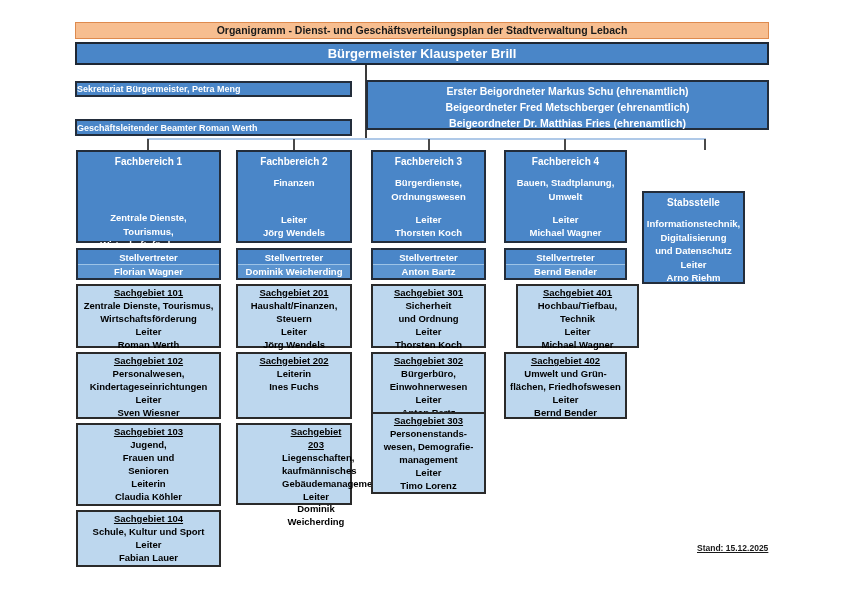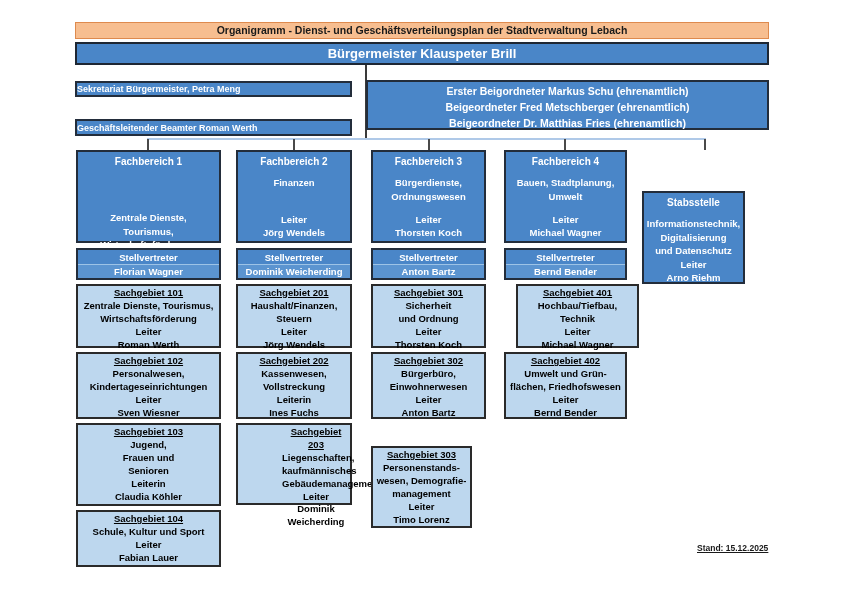--- a/index.html
+++ b/index.html
@@ -134,22 +134,20 @@
 </div>
 <div class="abs unit-box" style="left:236px;top:284px;width:116px;height:64px;">
   <div class="unit-id">Sachgebiet 201</div>
   <div class="pre">Haushalt/Finanzen,
 Steuern</div>
   <div>Leiter</div>
   <div>Jörg Wendels</div>
 </div>
 <div class="abs unit-box" style="left:236px;top:352px;width:116px;height:67px;">
   <div class="unit-id">Sachgebiet 202</div>
-  <div class="pre">Kassenwesen,
-Vollstreckung</div>
   <div>Leiterin</div>
   <div>Ines Fuchs</div>
 </div>
 <div class="abs unit-box" style="left:236px;top:423px;width:116px;height:82px;padding-left:44px;">
   <div class="unit-id">Sachgebiet 203</div>
   <div class="pre">Liegenschaften,
 kaufmännisches
 Gebäudemanagement</div>
   <div>Leiter</div>
   <div>Dominik Weicherding</div>
@@ -173,21 +171,21 @@
   <div>Leiter</div>
   <div>Thorsten Koch</div>
 </div>
 <div class="abs unit-box" style="left:371px;top:352px;width:115px;height:67px;">
   <div class="unit-id">Sachgebiet 302</div>
   <div class="pre">Bürgerbüro,
 Einwohnerwesen</div>
   <div>Leiter</div>
   <div>Anton Bartz</div>
 </div>
-<div class="abs unit-box" style="left:371px;top:446px;width:101px;height:82px;">
+<div class="abs unit-box" style="left:371px;top:412px;width:115px;height:82px;">
   <div class="unit-id">Sachgebiet 303</div>
   <div class="pre">Personenstands-
 wesen, Demografie-
 management</div>
   <div>Leiter</div>
   <div>Timo Lorenz</div>
 </div>
 
 <div class="abs blue-box dept-header" style="left:504px;top:150px;width:123px;height:93px;">
   <div class="dept-title">Fachbereich 4</div>

